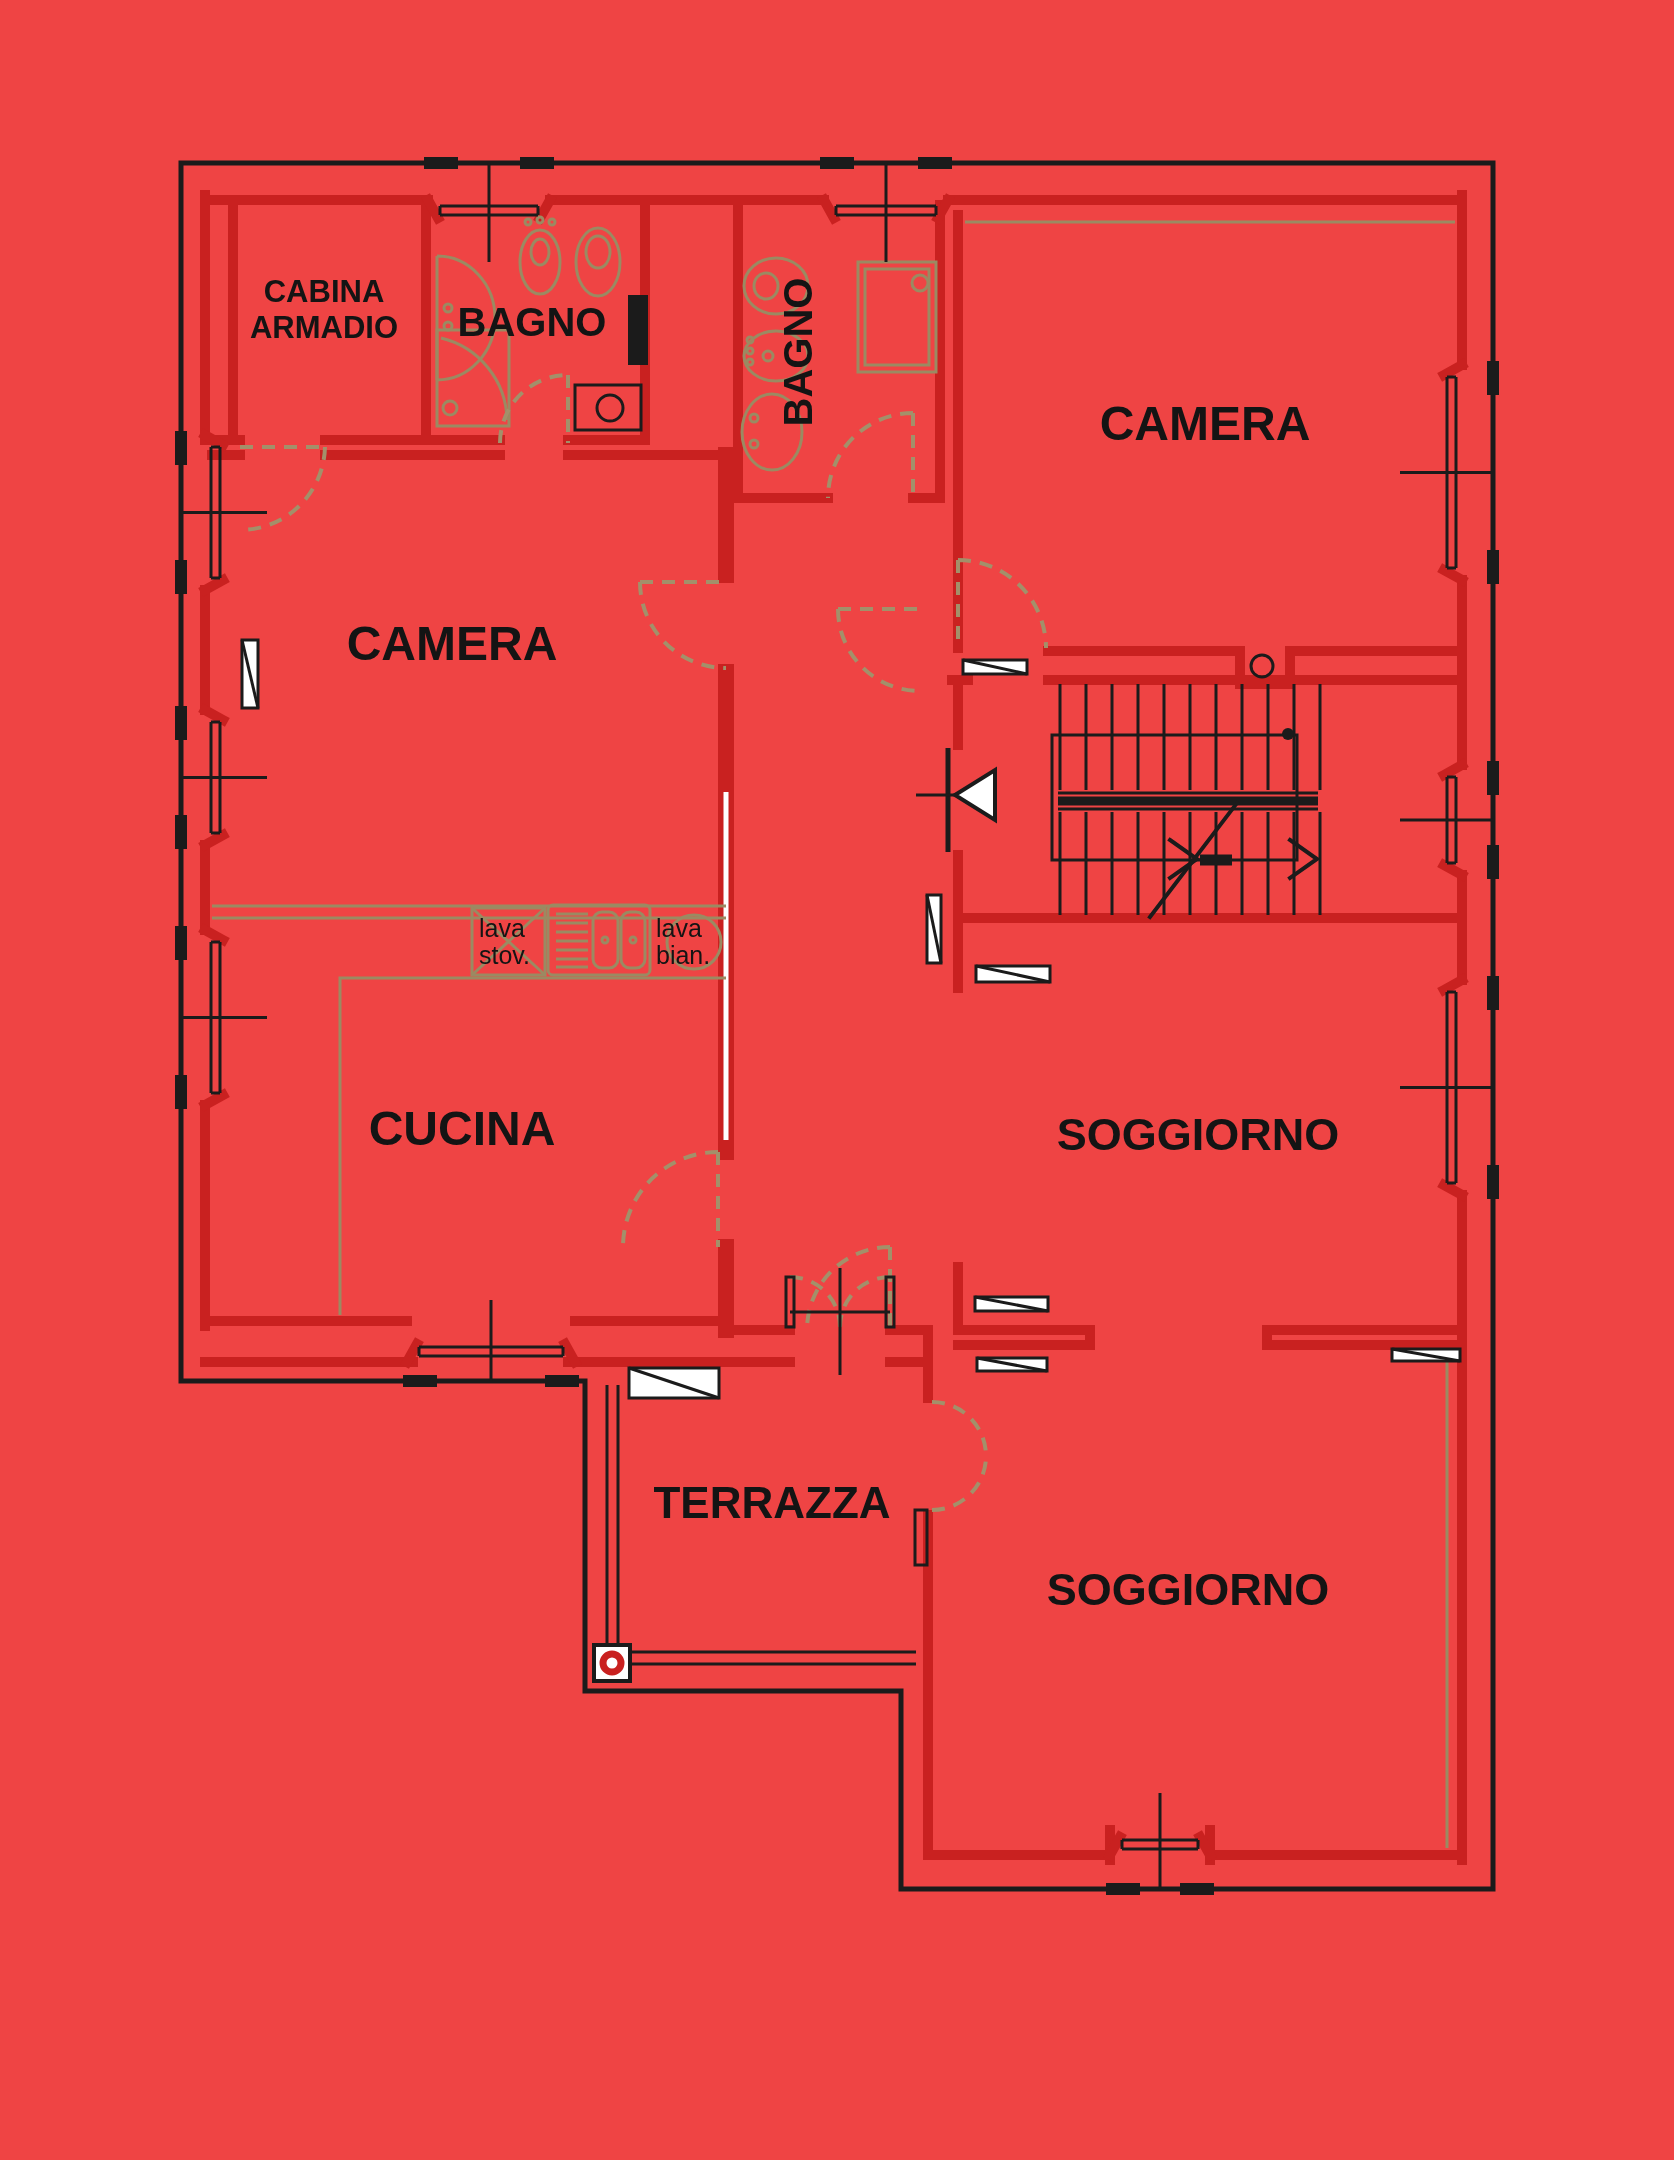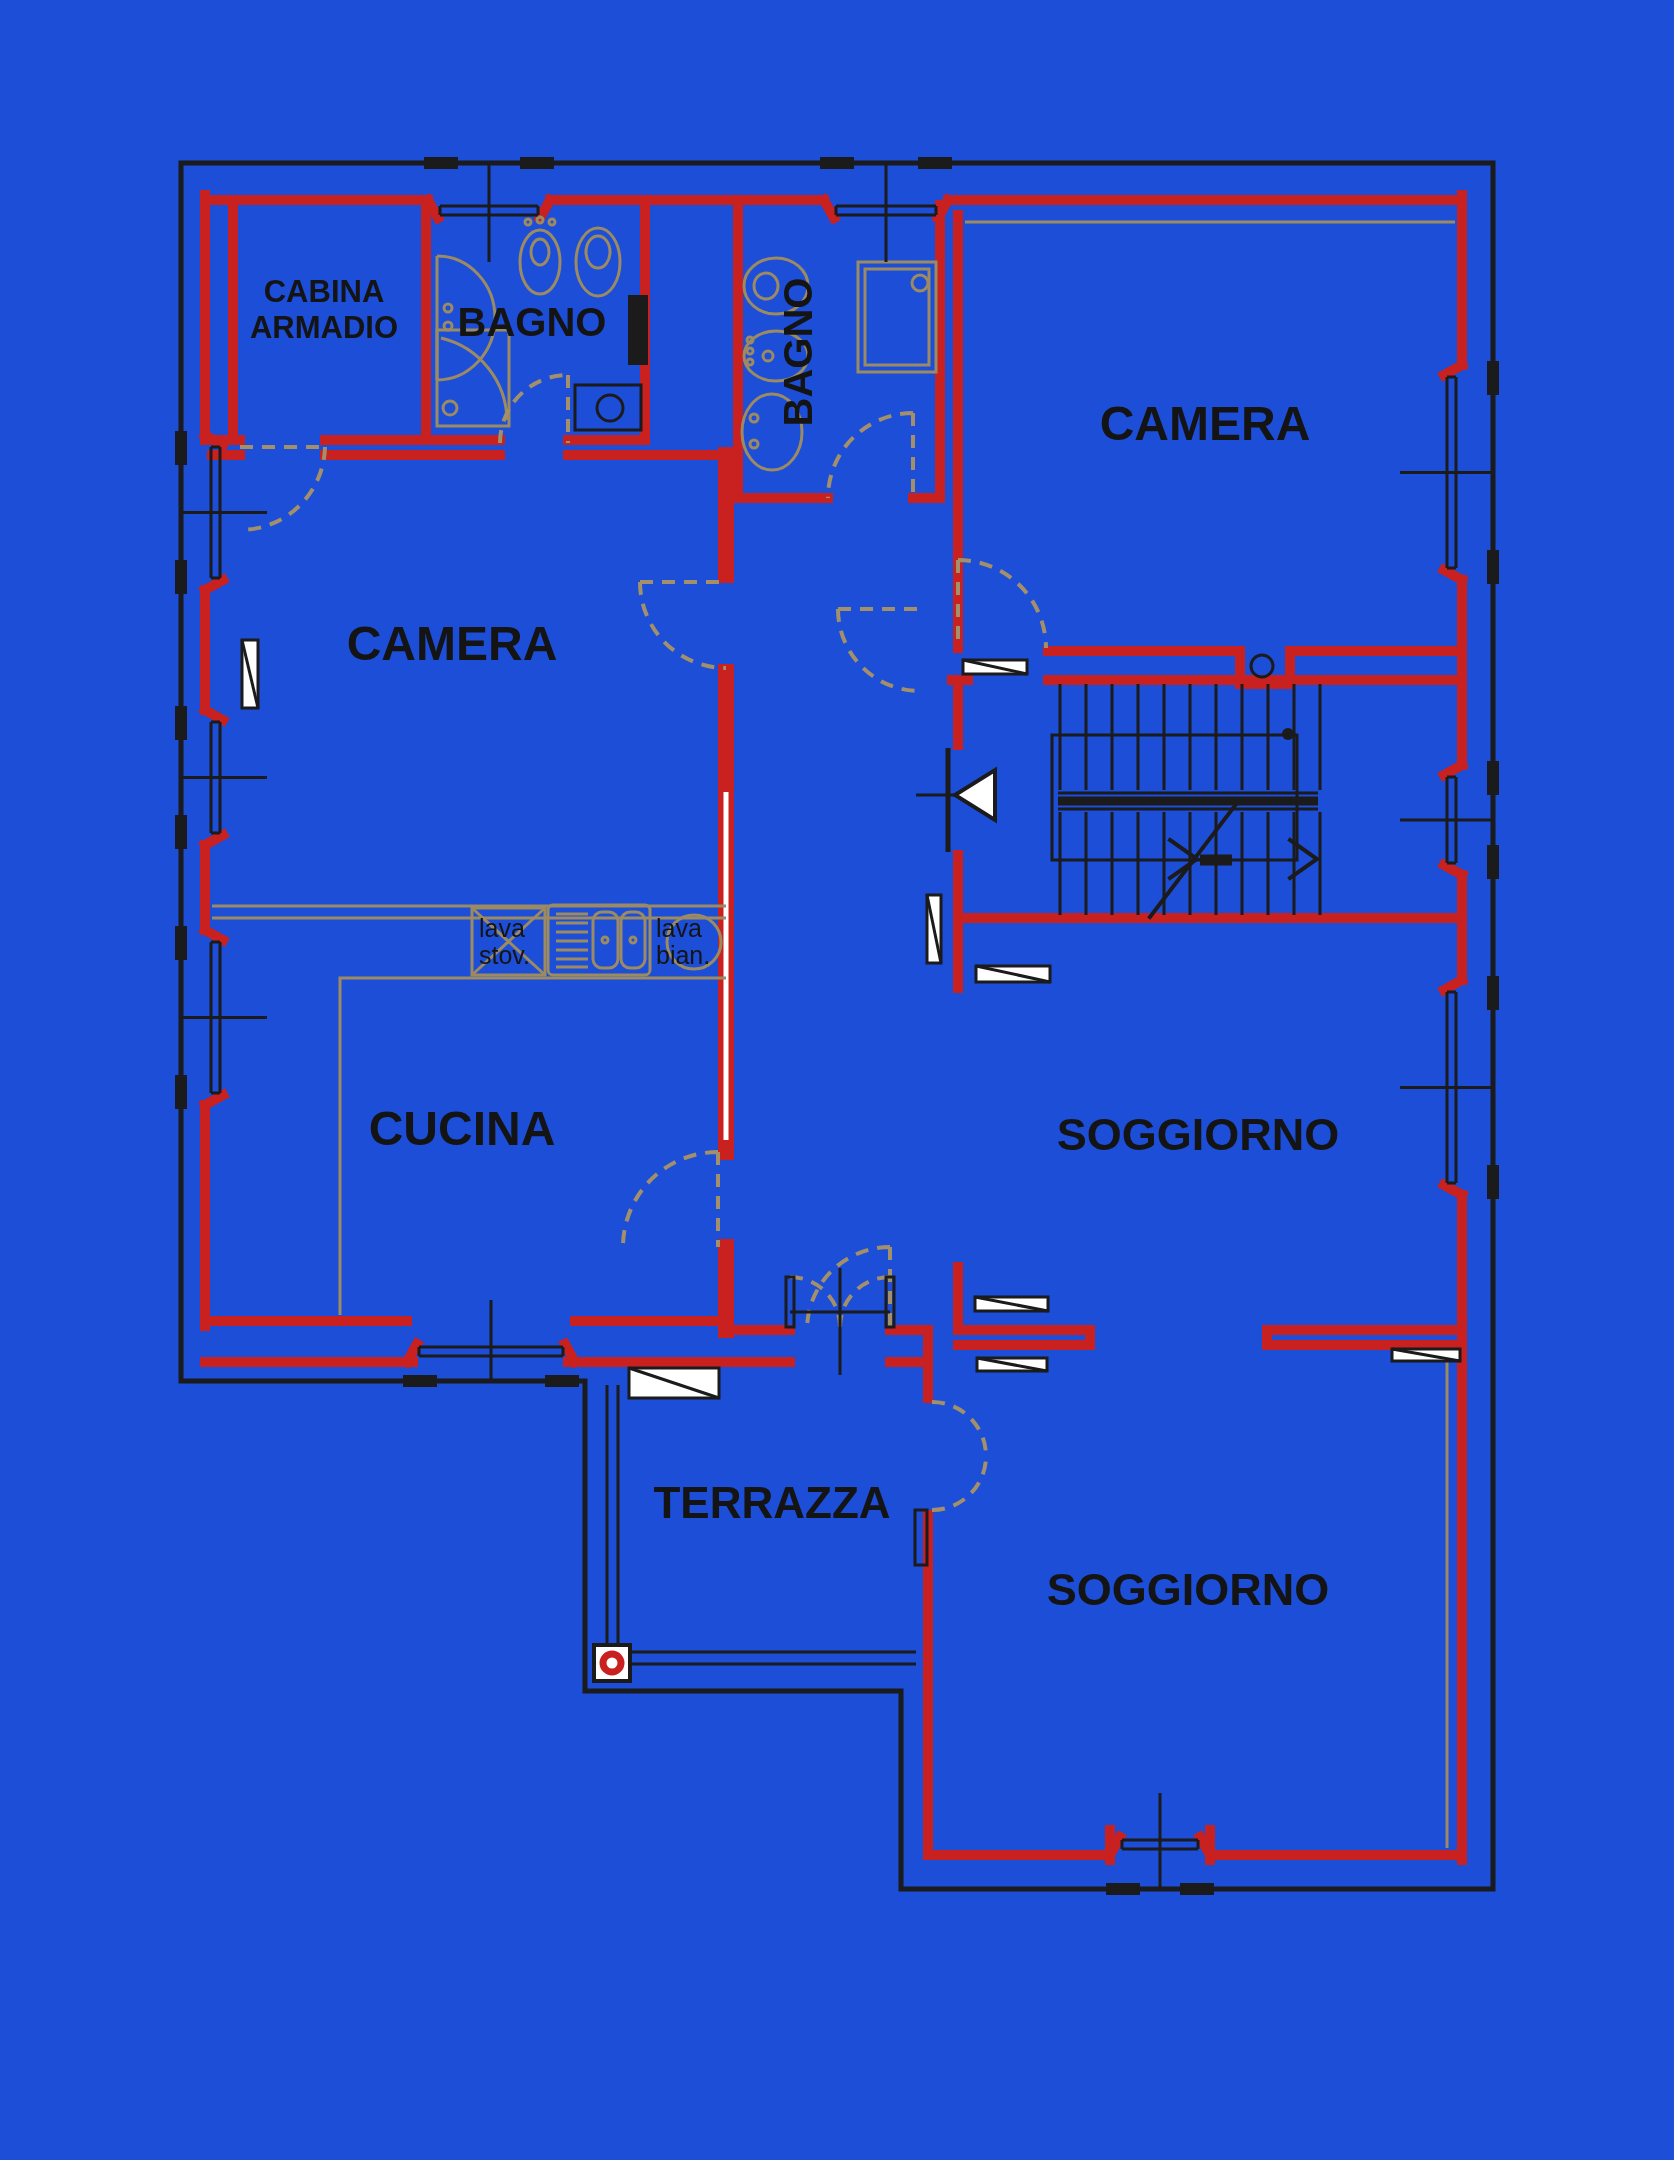--- a/index.html
+++ b/index.html
@@ -1,17 +1,17 @@
 <!DOCTYPE html>
 <html><head>
 <meta charset="utf-8">
 <style>
   html,body{margin:0;padding:0;background:#ffffff;}
   body{font-family:"Liberation Sans", sans-serif;}
-  .stage{width:1674px;height:2160px;position:relative;background:#1d4ed8;}
+  .stage{width:1674px;height:2160px;position:relative;background:#ef4444;}
   svg{display:block;}
   .w{stroke:#c92120;stroke-width:10;fill:none;stroke-linecap:square;}
   .wthick{stroke:#c92120;stroke-width:16;fill:none;stroke-linecap:square;}
   .k{stroke:#1b1b1b;stroke-width:4;fill:none;stroke-linecap:square;}
   .k3{stroke:#1b1b1b;stroke-width:3;fill:none;}
   .k5{stroke:#1b1b1b;stroke-width:5;fill:none;}
   .t{stroke:#9b8a62;stroke-width:3;fill:none;}
   .d{stroke:#a3906a;stroke-width:4;fill:none;stroke-dasharray:13 9;}
   .lbl{fill:#141414;font-weight:bold;text-anchor:middle;}
   .small{fill:#141414;font-weight:normal;text-anchor:start;}

